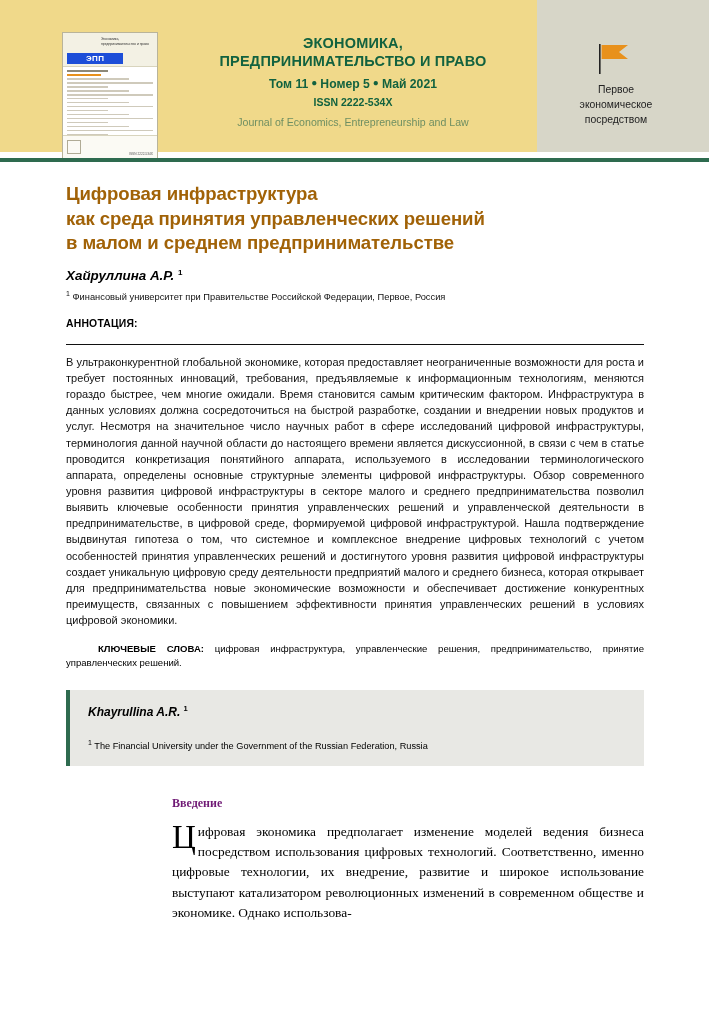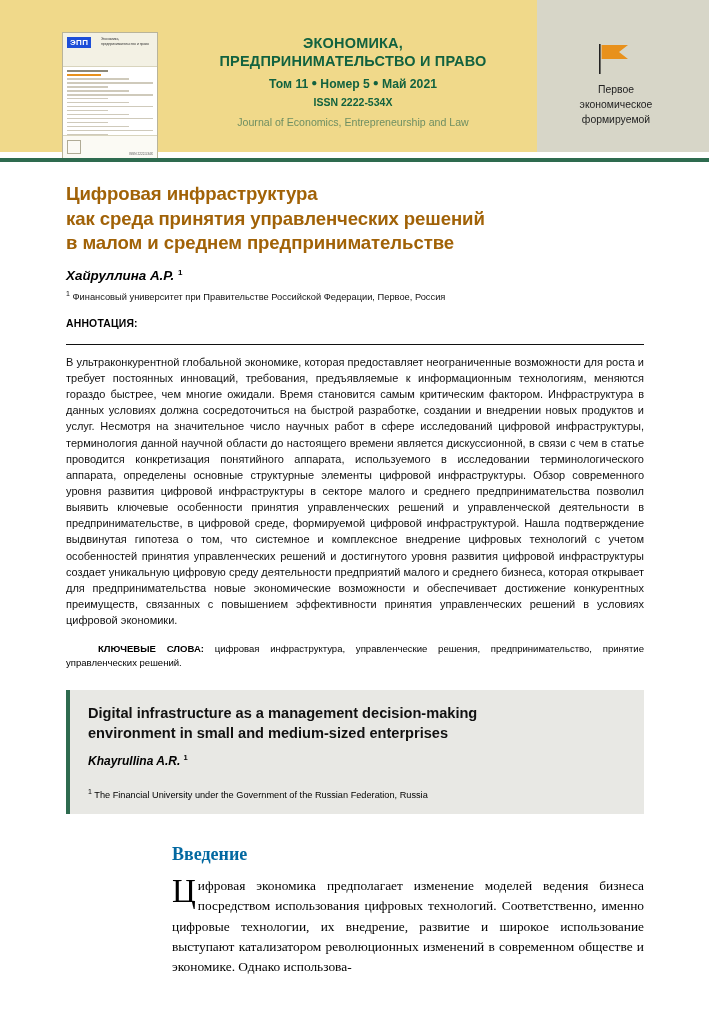--- a/index.html
+++ b/index.html
@@ -47,26 +47,26 @@
     overflow: hidden;
   }
   .cover-top {
     height: 34px;
     background: #f3f1e4;
     position: relative;
     border-bottom: 1px solid #d8d4bd;
   }
   .cover-logo {
     position: absolute;
-    left: 4px; top: 4px;
+    left: 4px; top: 20px;
     background: #1d4ed8;
     color: #fff;
     font-size: 8px;
     font-weight: bold;
-    padding: 1px 3px;
+    padding: 1px 19px;
     letter-spacing: .4px;
   }
   .cover-logo-sub {
     position: absolute;
     left: 38px; top: 4px;
     font-size: 3.4px;
     line-height: 1.35;
     color: #333;
     width: 54px;
   }
@@ -250,23 +250,23 @@
   }
   .en-affil sup { font-size: 7px; }
 
   
   .intro {
     margin-left: 106px;
     width: 472px;
   }
   .intro-h {
     font-family: "Liberation Serif", serif;
-    font-size: 18px;
-    font-weight: bold;
-    color: #0369a1;
+    font-size: 12px;
+    font-weight: bold;
+    color: #701a75;
     margin: 0 0 11px 0;
   }
   .intro-p {
     font-family: "Liberation Serif", serif;
     font-size: 13.4px;
     line-height: 1.52;
     text-align: justify;
     margin: 0;
     color: #000;
   }
@@ -333,21 +333,21 @@
   <div class="publisher">
     <div class="flag-icon">
       <svg width="36" height="30" viewBox="0 0 36 30" xmlns="http://www.w3.org/2000/svg">
         <rect x="1" y="0" width="1.6" height="30" fill="#222"></rect>
         <polygon points="3.6,1 30,1 21,8 30,15 3.6,15" fill="#e8911c"></polygon>
       </svg>
     </div>
     <div class="publisher-name">
       <div>Первое</div>
       <div>экономическое</div>
-      <div>формируемой</div>
+      <div>посредством</div>
     </div>
   </div>
 </div>
 <div class="green-rule"></div>
 
 <div class="content">
 
   <h1 class="art-title">
     <div>Цифровая инфраструктура</div>
     <div>как среда принятия управленческих решений</div>
@@ -359,24 +359,20 @@
   <p class="affil"><sup>1</sup><span> Финансовый университет при Правительстве Российской Федерации, Первое, Россия</span></p>
 
   <div class="sec-label">АННОТАЦИЯ:</div>
   <div class="hr-thin"></div>
 
   <p class="abstract">В ультраконкурентной глобальной экономике, которая предоставляет неограниченные возможности для роста и требует постоянных инноваций, требования, предъявляемые к информационным технологиям, меняются гораздо быстрее, чем многие ожидали. Время становится самым критическим фактором. Инфраструктура в данных условиях должна сосредоточиться на быстрой разработке, создании и внедрении новых продуктов и услуг. Несмотря на значительное число научных работ в сфере исследований цифровой инфраструктуры, терминология данной научной области до настоящего времени является дискуссионной, в связи с чем в статье проводится конкретизация понятийного аппарата, используемого в исследовании терминологического аппарата, определены основные структурные элементы цифровой инфраструктуры. Обзор современного уровня развития цифровой инфраструктуры в секторе малого и среднего предпринимательства позволил выявить ключевые особенности принятия управленческих решений и управленческой деятельности в предпринимательстве, в цифровой среде, формируемой цифровой инфраструктурой. Нашла подтверждение выдвинутая гипотеза о том, что системное и комплексное внедрение цифровых технологий с учетом особенностей принятия управленческих решений и достигнутого уровня развития цифровой инфраструктуры создает уникальную цифровую среду деятельности предприятий малого и среднего бизнеса, которая открывает для предпринимательства новые экономические возможности и обеспечивает достижение конкурентных преимуществ, связанных с повышением эффективности принятия управленческих решений в условиях цифровой экономики.</p>
 
   <p class="keywords"><b>КЛЮЧЕВЫЕ СЛОВА:</b><span> цифровая инфраструктура, управленческие решения, предпринимательство, принятие управленческих решений.</span></p>
 
   <div class="en-block">
-    <div class="en-title">
-      <div>Digital infrastructure as a management decision-making</div>
-      <div>environment in small and medium-sized enterprises</div>
-    </div>
     <p class="en-author"><span>Khayrullina A.R. </span><sup>1</sup></p>
     <p class="en-affil"><sup>1</sup><span> The Financial University under the Government of the Russian Federation, Russia</span></p>
   </div>
 
   <div class="intro">
     <div class="intro-h">Введение</div>
     <p class="intro-p"><span class="dropcap">Ц</span><span>ифровая экономика предполагает изменение моделей ведения бизнеса посредством использования цифровых технологий. Соответственно, именно цифровые технологии, их внедрение, развитие и широкое использование выступают катализатором революционных изменений в современном обществе и экономике. Однако использова-</span></p>
   </div>
 
 </div>

